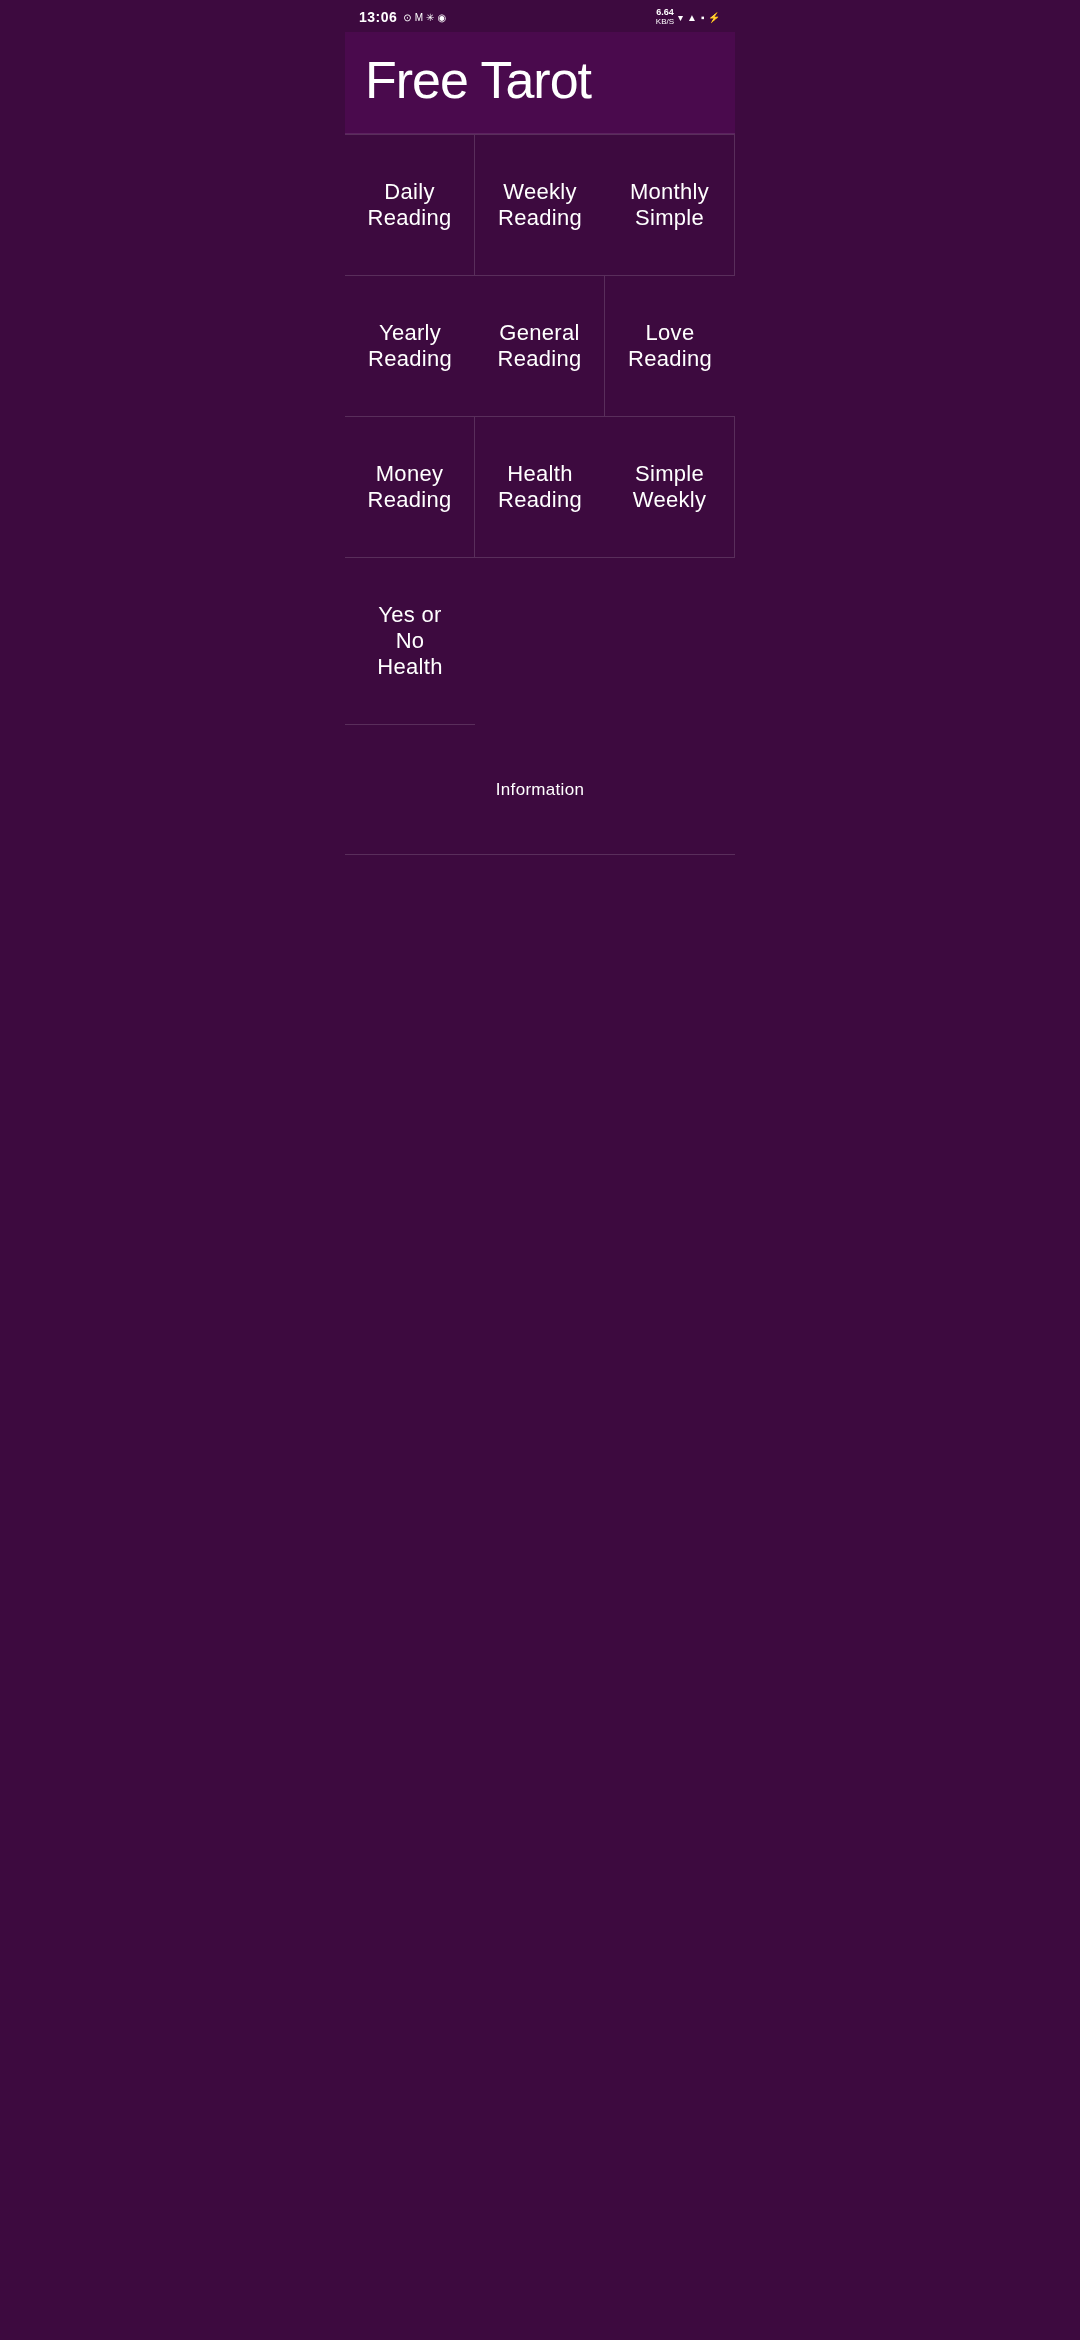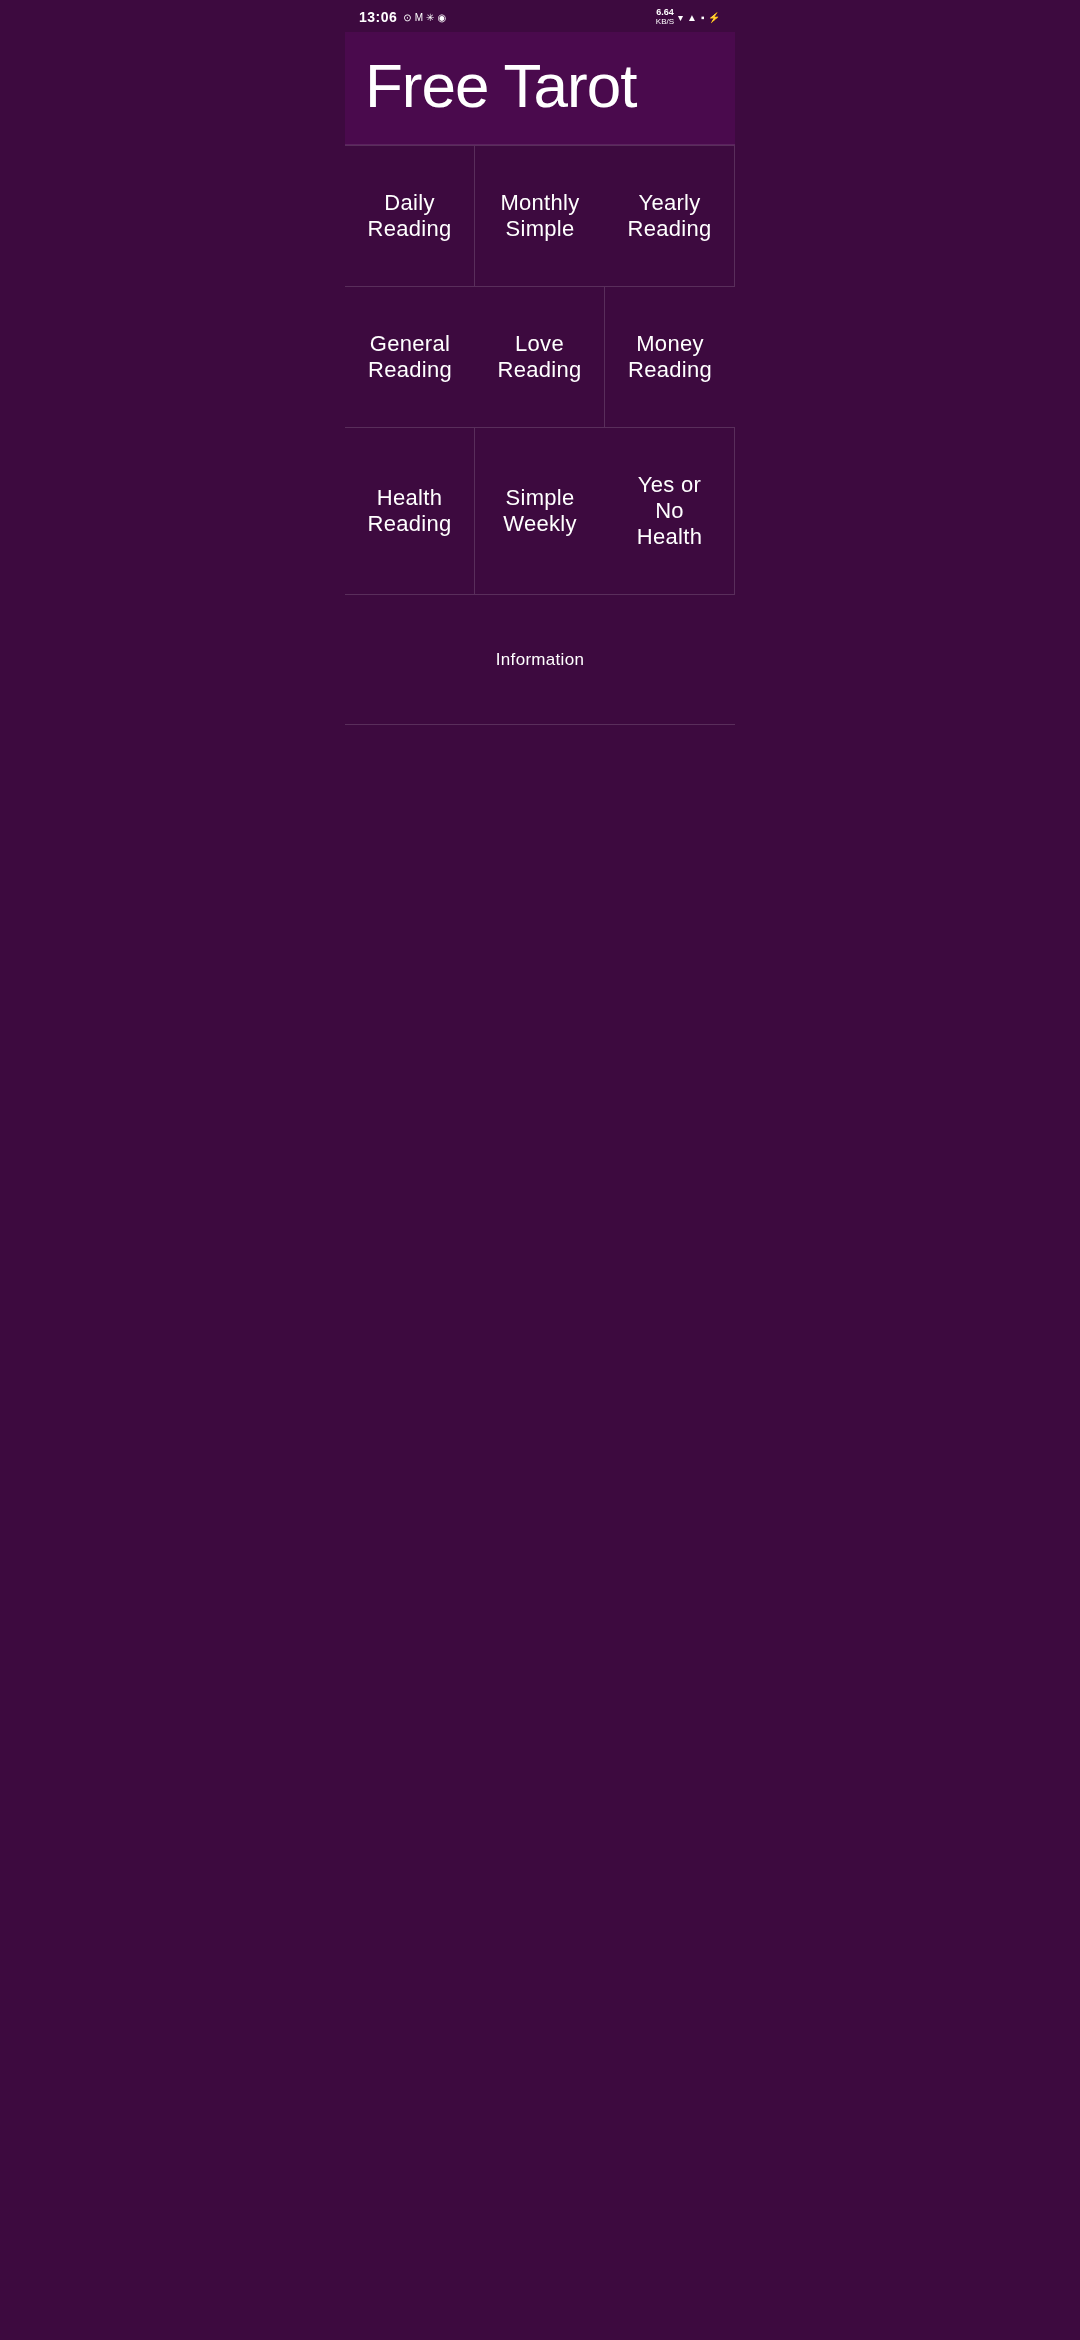--- a/index.html
+++ b/index.html
@@ -67,21 +67,21 @@
       font-weight: 600;
     }
 
     .header {
       background-color: #4a0a4d;
       padding: 20px 20px 24px 20px;
       border-bottom: 1px solid rgba(255,255,255,0.1);
     }
 
     .app-title {
-      font-size: 62px;
+      font-size: 52px;
       font-weight: 200;
       color: white;
       letter-spacing: -1px;
       line-height: 1.1;
       font-family: 'Segoe UI Light', 'Arial Narrow', Arial, sans-serif;
     }
 
     .menu-grid {
       display: grid;
       grid-template-columns: 1fr 1fr 1fr;
@@ -161,20 +161,23 @@
 <div class="header">
   <h1 class="app-title">Free Tarot</h1>
 </div>
 
 <div class="menu-grid">
 
   <div class="menu-item">
     <span class="menu-item-label">Daily Reading</span>
   </div>
 
+  <div class="menu-item">
+    <span class="menu-item-label">Weekly Reading</span>
+  </div>
 
   <div class="menu-item">
     <span class="menu-item-label">Monthly Simple</span>
   </div>
 
   <div class="menu-item">
     <span class="menu-item-label">Yearly Reading</span>
   </div>
 
   <div class="menu-item">

